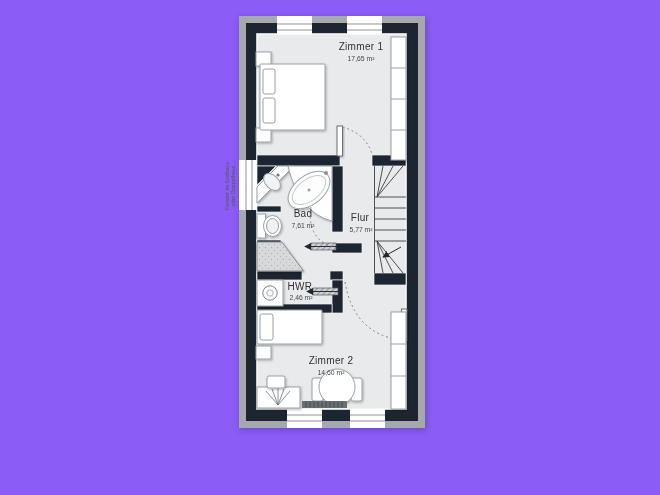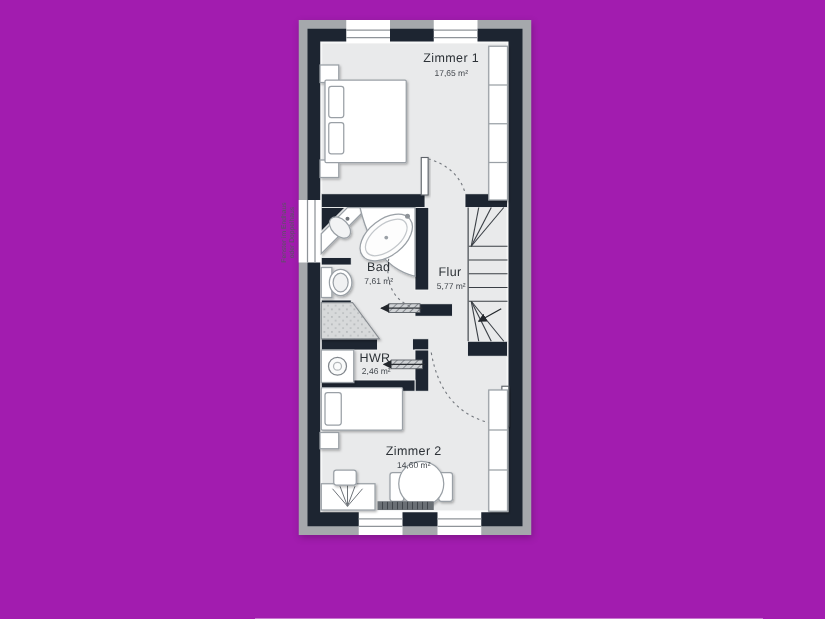--- a/index.html
+++ b/index.html
@@ -1,16 +1,16 @@
 <!DOCTYPE html>
 <html><head>
 <meta charset="utf-8">
 <style>
   html,body{margin:0;padding:0;background:#ffffff;}
-  .stage{position:relative;width:660px;height:495px;background:#a21caf;overflow:hidden;}
+  .stage{position:relative;width:660px;height:495px;background:#8b5cf6;overflow:hidden;}
   svg text{font-family:"Liberation Sans","DejaVu Sans",sans-serif;}
   .room-name{font-size:10px;fill:#2d3237;letter-spacing:.3px;}
   .room-area{font-size:6.8px;fill:#42474d;}
   .note-text{font-size:5.4px;fill:#55595e;}
   .furn{filter:url(#fshadow);}
   .shell{filter:drop-shadow(1px 2px 3px rgba(0,0,0,.22));}
   .dash{fill:none;stroke:#75797f;stroke-width:.9;stroke-dasharray:2 2.8;}
   .tread{stroke:#3a3f45;stroke-width:.9;}
   .frameline{stroke:#8f9499;stroke-width:1;}
 </style>

